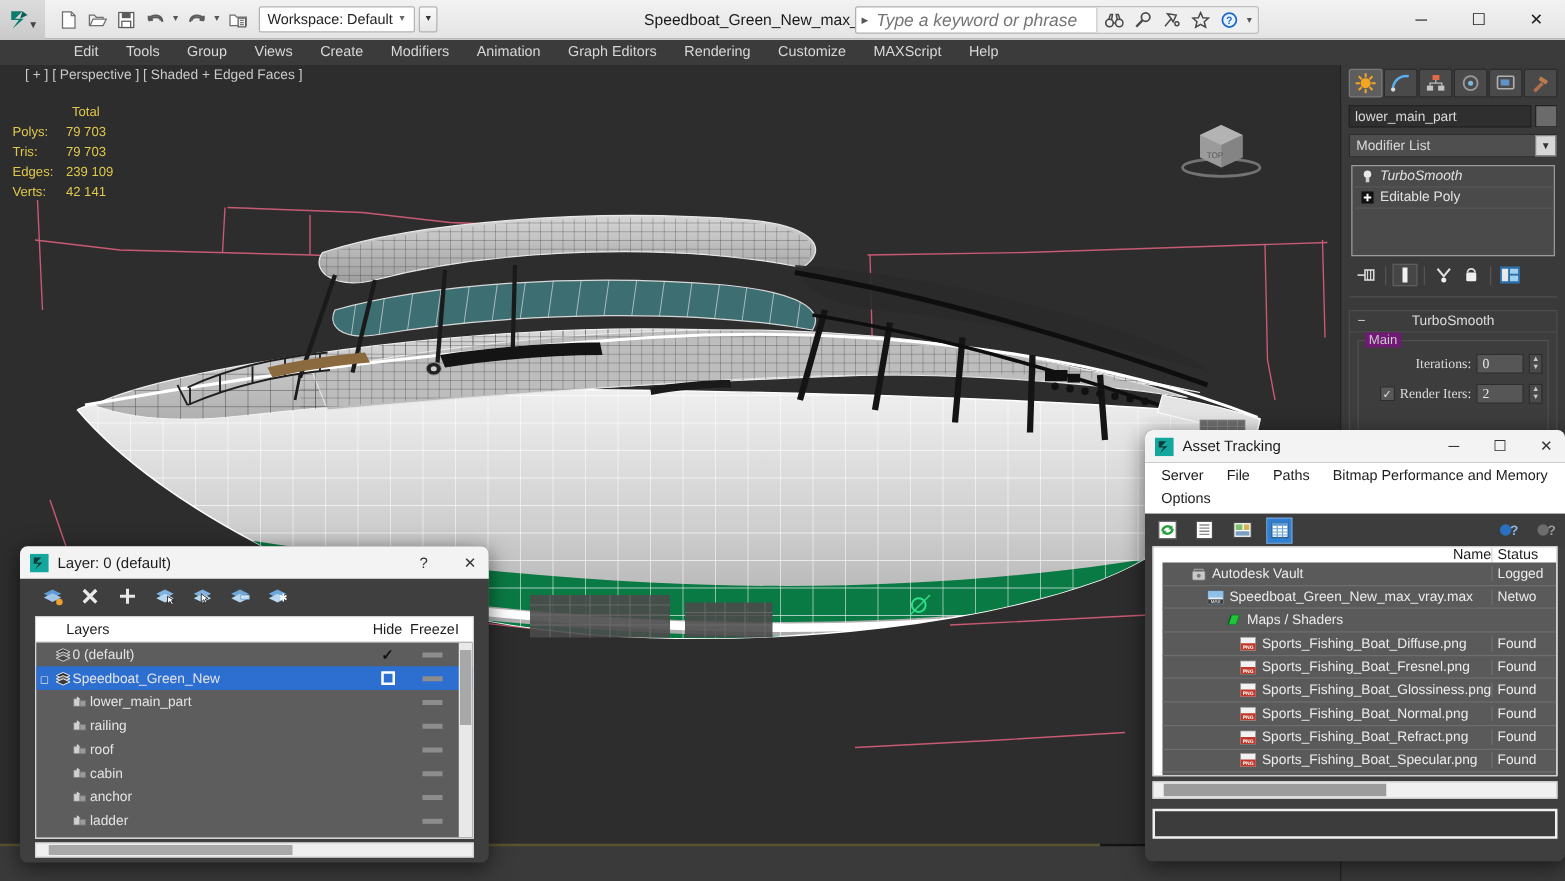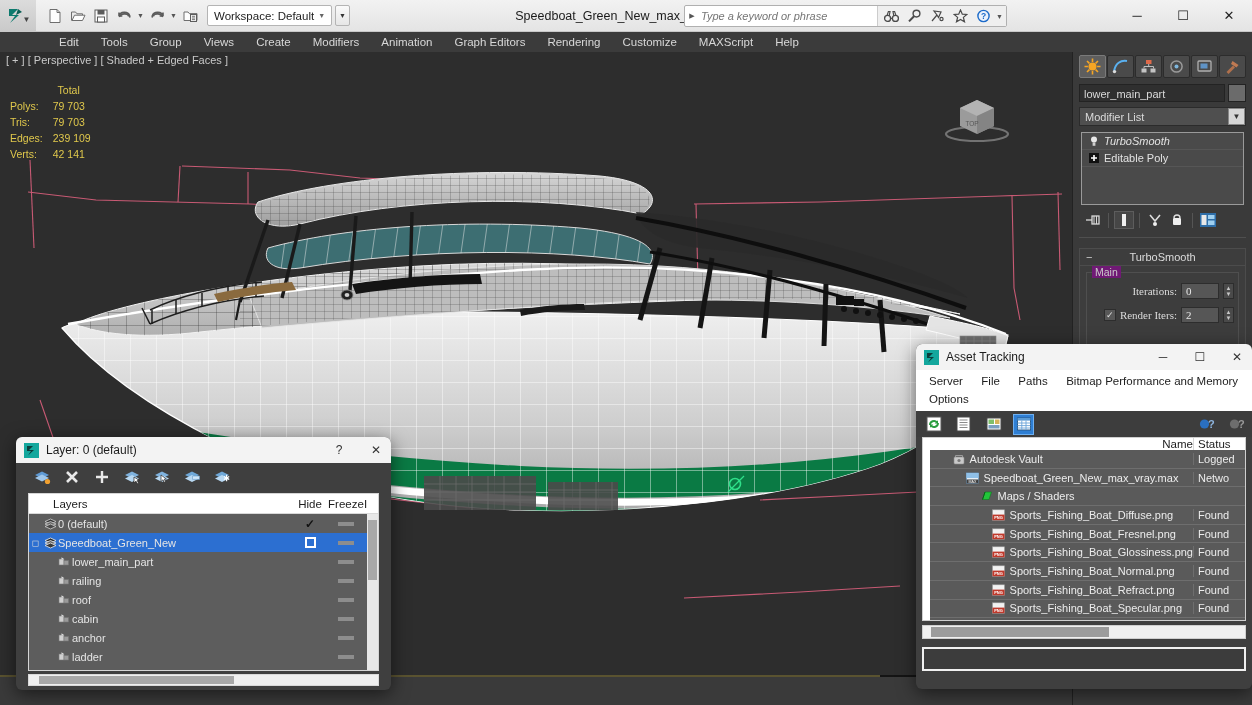--- a/index.html
+++ b/index.html
@@ -48,21 +48,21 @@
     font-size: 12.5px; color: #1a1a1a; pointer-events: none;
   }
   .search-wrap {
     position: absolute; left: 684px; top: 5px; height: 22px;
     display: flex; align-items: center;
     border: 1px solid #b0b0b0; background: #fff; border-radius: 2px;
   }
   .search-arrow { width: 14px; text-align: center; font-size: 7px; color: #555; }
   .search-field {
     width: 178px; height: 20px; border: none; outline: none;
-    font-size: 11px; font-style: italic; color: #999;
+    font-size: 14px; font-style: italic; color: #999;
     font-family: "Liberation Sans", sans-serif; background: transparent;
   }
   .search-icons { display: flex; align-items: center; gap: 1px; background: #efefef;
      height: 20px; padding: 0 2px; border-left: 1px solid #ccc;}
   .sbtn { width: 22px; height: 20px; display: flex; align-items: center; justify-content: center; }
   .wbtns { position: absolute; right: 0; top: 0; display: flex; }
   .wbtn { width: 46px; height: 31px; display: flex; align-items: center; justify-content: center;
           font-size: 13px; color: #222; }
 
   
@@ -73,21 +73,21 @@
   .menu-item {
     font-size: 11.5px; color: #d8d8d8; padding: 2px 11px; white-space: nowrap;
   }
 
   
   .viewport {
     position: absolute; left: 0; top: 52px; width: 1072px; height: 623px;
     background: #2d2d2d; overflow: hidden;
   }
   .vp-label {
-    position: absolute; left: 6px; top: 2px; font-size: 11px; color: #c9c9c9; z-index: 5;
+    position: absolute; left: 20px; top: 2px; font-size: 11px; color: #c9c9c9; z-index: 5;
   }
   .stats {
     position: absolute; left: 10px; top: 30px; font-size: 10.5px; color: #e0c84c;
     line-height: 16px; z-index: 5;
   }
   .stats table { border-collapse: collapse; }
   .stats td { padding: 0 4px 0 0; font-size: 10.5px; color: #e0c84c; }
   .stats td.val { padding-left: 6px; }
   .stats .hdr { color: #e0c84c; text-align: center; }
 

